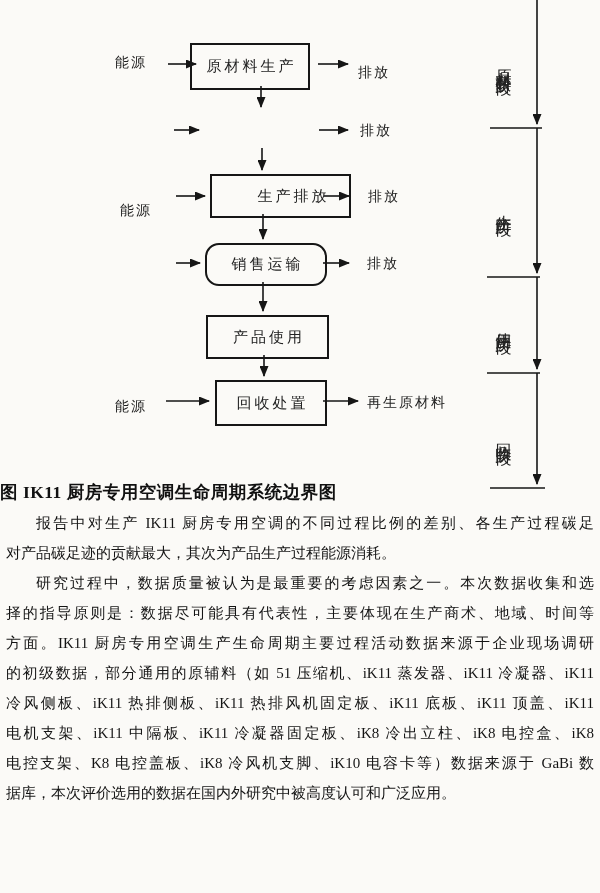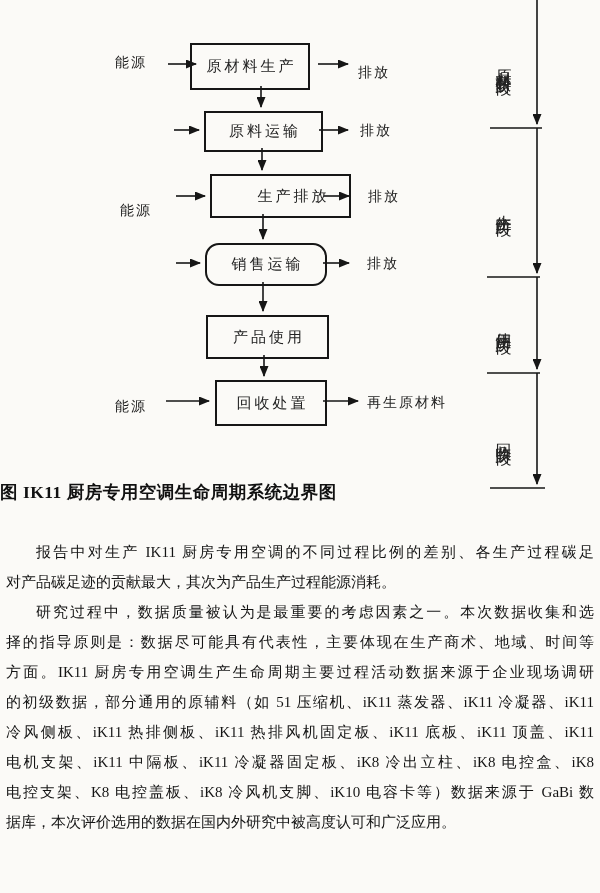--- a/index.html
+++ b/index.html
@@ -35,21 +35,21 @@
     display:flex;align-items:center;justify-content:center;
   }
   
   .caption{
     position:absolute;left:0;top:480px;width:563px;
     text-align:left;font-weight:bold;font-size:17.5px;
     letter-spacing:0.5px;color:#111;
   }
   
   .body-text{
-    position:absolute;left:6px;top:537px;width:588px;
+    position:absolute;left:6px;top:508px;width:588px;
     font-size:15px;color:#141414;
   }
   .line{
     height:30px;line-height:30px;
     text-align:justify;text-align-last:justify;
     white-space:normal;
   }
   .line.indent{text-indent:2em;}
   .line.para-end{text-align-last:left;}
 </style>
@@ -92,21 +92,20 @@
         <line x1="537" y1="373" x2="537" y2="484" marker-end="url(#arr)"></line>
 
         <line x1="490" y1="128" x2="542" y2="128"></line>
         <line x1="487" y1="277" x2="540" y2="277"></line>
         <line x1="487" y1="373" x2="540" y2="373"></line>
         <line x1="490" y1="488" x2="545" y2="488"></line>
       </g>
     </svg>
 
     <div class="flow-box" style="left:190px;top:43px;width:116px;height:43px;">原材料生产</div>
-    <div class="flow-box" style="left:204px;top:111px;width:115px;height:37px;">原料运输</div>
     <div class="flow-box" style="left:210px;top:174px;width:114px;height:40px;padding-left:23px;">生产排放</div>
     <div class="flow-box" style="left:205px;top:243px;width:118px;height:39px;border-radius:14px;">销售运输</div>
     <div class="flow-box" style="left:206px;top:315px;width:119px;height:40px;">产品使用</div>
     <div class="flow-box" style="left:215px;top:380px;width:108px;height:42px;">回收处置</div>
 
     <div class="side-label" style="left:115px;top:54px;">能源</div>
     <div class="side-label" style="left:120px;top:202px;">能源</div>
     <div class="side-label" style="left:115px;top:398px;">能源</div>
 
     <div class="side-label" style="left:358px;top:64px;">排放</div>

